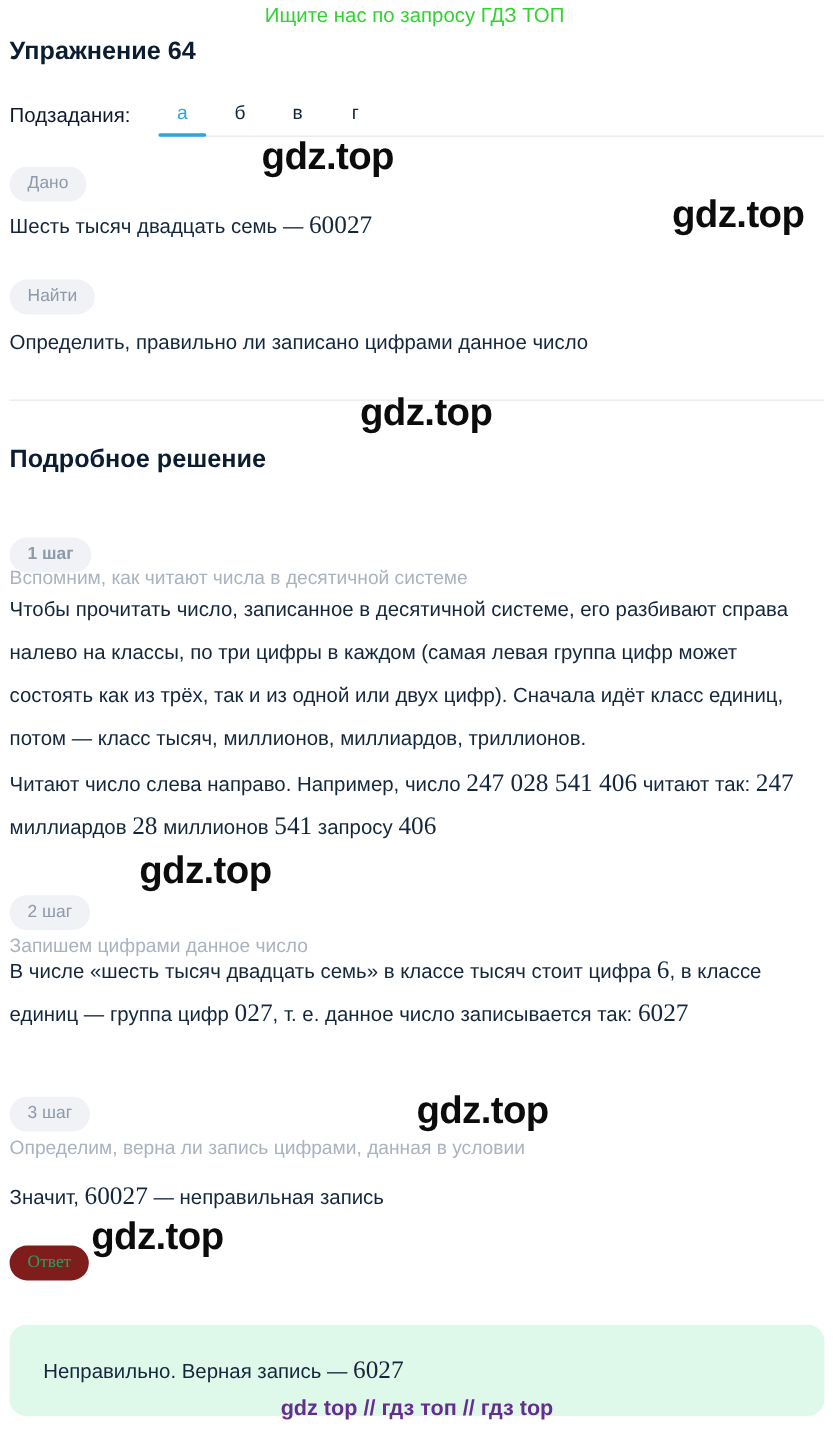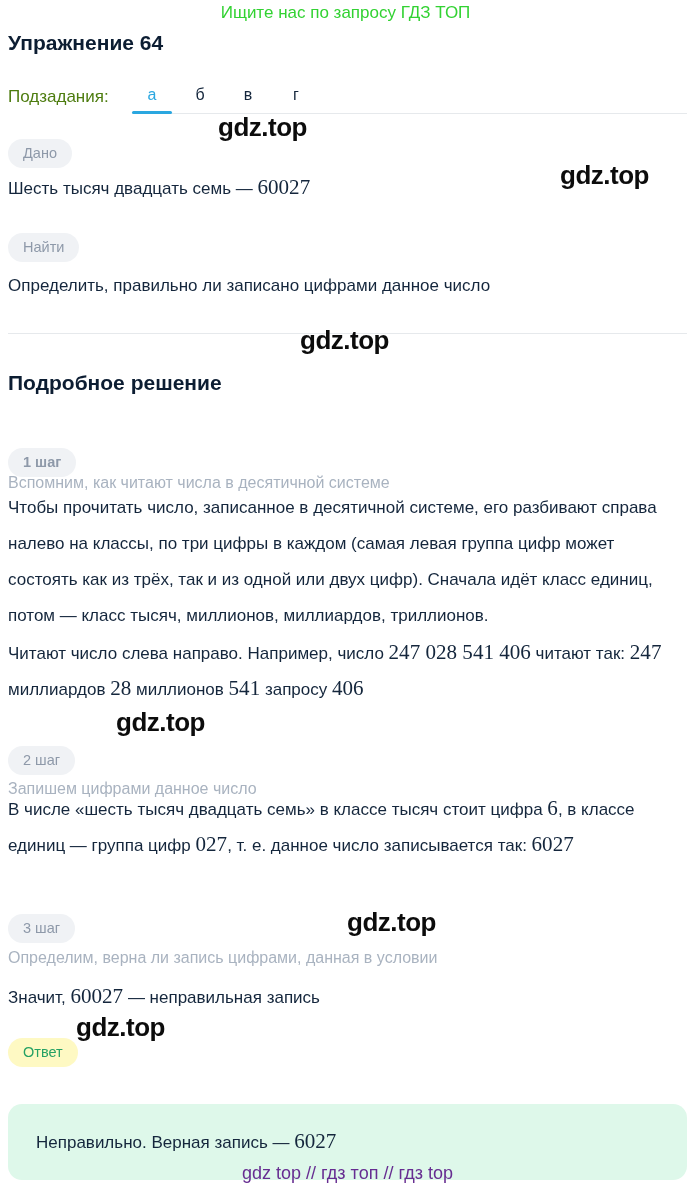--- a/index.html
+++ b/index.html
@@ -8,63 +8,63 @@
     font-family:"Liberation Sans","DejaVu Sans",sans-serif;
     color:#14263c;overflow:hidden;
   }
   .abs{position:absolute;}
   
   .promo{left:0;top:3px;width:691px;text-align:center;font-size:17px;font-weight:500;color:#32d232;}
   
   .page-title{left:8px;top:31px;font-size:21px;font-weight:700;color:#0c1d32;}
   .section-heading{left:8px;top:371px;font-size:21px;font-weight:700;color:#0c1d32;}
   
-  .subtasks-label{left:8px;top:87px;font-size:17px;color:#4d7c0f;}
+  .subtasks-label{left:8px;top:87px;font-size:17px;color:#0f172a;}
   .tabs{left:132px;top:86px;display:flex;}
   .tab{width:40px;text-align:center;font-size:16px;color:#14263c;padding-bottom:8px;cursor:pointer;margin-right:8px;}
   .tab.active{color:#2aa7e0;}
   .tab-underline{left:132px;top:111px;width:40px;height:3px;background:#2aa7e0;border-radius:2px;z-index:2;}
   .tabs-divider{left:132px;top:113px;width:555px;height:1px;background:#e6e9ec;}
   .divider{left:8px;top:333px;width:679px;height:1px;background:#e6e9ec;}
   
   .badge{height:29px;line-height:29px;padding:0 15px;border-radius:15px;
          background:#f0f2f5;color:#8e99a9;font-size:14.5px;display:inline-block;}
-  .badge.green{background:#fef9c3;color:#25a164;}
+  .badge.green{background:#7f1d1d;color:#25a164;font-family:Liberation Serif, serif;}
   .b-dano{left:8px;top:139px;}
   .b-naiti{left:8px;top:233px;}
   .b-step1{left:8px;top:448px;font-weight:bold;}
   .b-step2{left:8px;top:746px;}
   .b-step3{left:8px;top:914px;}
   .b-answer{left:8px;top:1038px;}
   
   .body-text{font-size:17px;color:#14263c;}
   .muted{font-size:16px;color:#a9b3c0;}
   .math{font-family:"Liberation Serif","DejaVu Serif",serif;font-size:1.24em;line-height:1;}
   .given-text{left:8px;top:177px;width:679px;}
   .find-text{left:8px;top:276px;width:679px;}
   .s1-subtitle{left:8px;top:474px;width:679px;}
   .s1-p1{left:8px;top:490px;width:679px;line-height:36px;}
   .s1-p2{left:8px;top:636px;width:679px;line-height:36px;}
   .s2-subtitle{left:8px;top:780px;width:679px;}
   .s2-p{left:8px;top:792px;width:679px;line-height:36px;}
   .s3-subtitle{left:8px;top:949px;width:679px;}
   .s3-p{left:8px;top:980px;width:679px;line-height:36px;}
   
-  .wm{font-size:26px;font-weight:600;color:#0c0c0c;letter-spacing:-0.5px;z-index:3;}
+  .wm{font-size:32px;font-weight:600;color:#0c0c0c;letter-spacing:-0.5px;z-index:3;}
   .wm1{left:218px;top:112px;}
   .wm2{left:560px;top:160px;}
   .wm3{left:300px;top:325px;}
   .wm4{left:116px;top:707px;}
   .wm5{left:347px;top:907px;}
   .wm6{left:76px;top:1012px;}
   
   .answer-box{left:8px;top:1077px;width:679px;height:76px;background:#def8ea;border-radius:14px;
               display:flex;align-items:center;box-sizing:border-box;padding-left:28px;margin-top:27px;}
   
-  .footer{left:0;top:1163px;width:695px;text-align:center;font-size:18px;font-weight:400;color:#662d91;}
+  .footer{left:0;top:1163px;width:695px;text-align:center;font-size:18px;font-weight:700;color:#662d91;}
 </style>
 </head>
 <body>
 
 <div class="abs promo">Ищите нас по запросу ГДЗ ТОП</div>
 
 <h1 class="abs page-title" style="margin:0;">Упражнение 64</h1>
 
 <div class="abs subtasks-label">Подзадания:</div>
 <div class="abs tabs">

